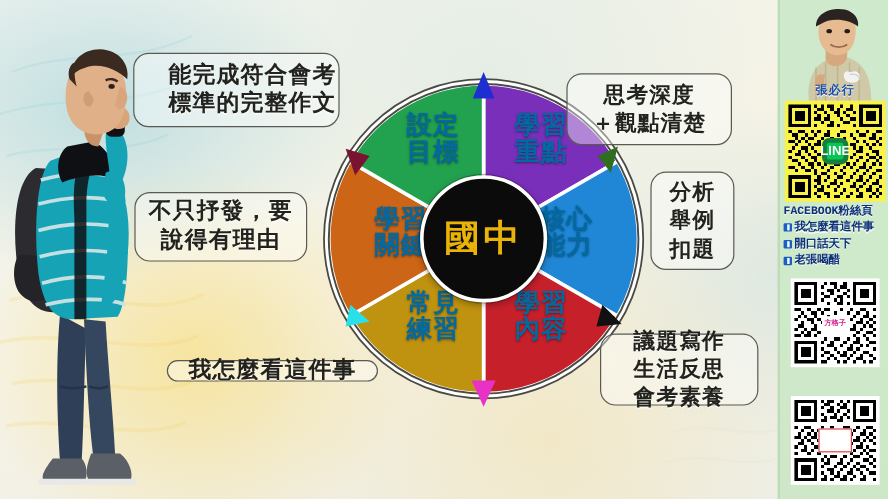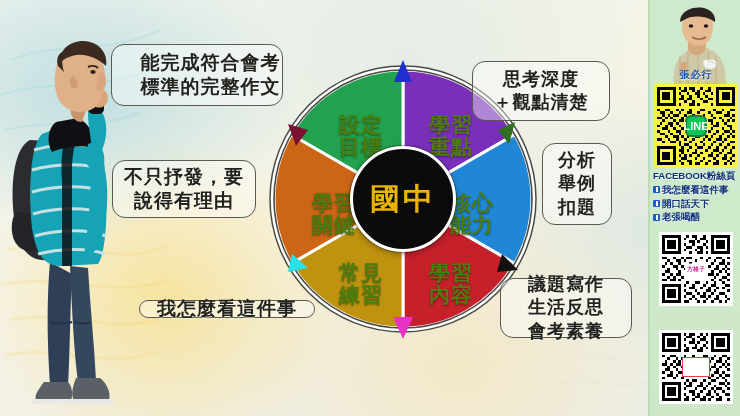--- a/index.html
+++ b/index.html
@@ -46,25 +46,24 @@
   }
   .wheel-svg { display: block; width: 282px; height: 282px; }
 
   .seg-label {
     position: absolute;
     text-align: center;
     line-height: 1.04;
     font-weight: 700;
     font-size: 21px;
     letter-spacing: 1px;
-    color: #4d7c0f;
+    color: #0369a1;
     text-shadow: 0 1px 2px rgba(0,0,0,.45);
     pointer-events: none;
     white-space: pre-line;
-    margin-top: 20px;
   }
   .sl-top-left   { left: 56px;  top: 36px;  width: 86px; }
   .sl-top-right  { left: 146px; top: 36px;  width: 86px; }
   .sl-right      { left: 170px; top: 114px; width: 80px; }
   .sl-bot-right  { left: 146px; top: 184px; width: 86px; }
   .sl-bot-left   { left: 56px;  top: 184px; width: 86px; }
   .sl-left       { left: 32px;  top: 114px; width: 80px; }
 
   .core {
     position: absolute;
@@ -137,21 +136,21 @@
   .qr-3 { left: 9px; top: 330px; width: 74px; height: 74px; padding: 3px; }
   .qr-canvas { width: 100%; height: 100%; display: block; }
 
   .line-badge {
     position: absolute;
     left: 50%; top: 50%;
     transform: translate(-50%,-50%);
     width: 22px; height: 22px;
     border-radius: 6px;
     background: #06c755;
-    border: 2px solid #15803d;
+    border: 4px solid #15803d;
     display: flex; align-items: center; justify-content: center;
   }
   .line-badge span { color: #fff; font-size: 11px; font-weight: 700; }
 
   .qr-center-tag {
     position: absolute; left: 50%; top: 50%;
     transform: translate(-50%,-50%);
     background: #fff;
     padding: 1px 2px;
     font-size: 6px;
@@ -167,20 +166,21 @@
     border: 1px solid #d44;
   }
 
   .sb-links {
     position: absolute; left: 3px; top: 170px; width: 88px;
   }
   .sb-head {
     font-size: 9.5px; font-weight: 700; color: #0d2f7a;
     letter-spacing: 0px; line-height: 1.35;
     text-shadow: 0 1px 0 rgba(255,255,255,.8);
+    font-family: Liberation Mono, monospace;
   }
   .sb-row {
     display: flex; align-items: center; gap: 2px;
     font-size: 9.5px; font-weight: 700; color: #0d2f7a;
     line-height: 1.45;
     text-shadow: 0 1px 0 rgba(255,255,255,.8);
   }
   .fb-chip {
     width: 7px; height: 7px; flex: 0 0 7px;
     background: #1b5fc4; border-radius: 1px;

